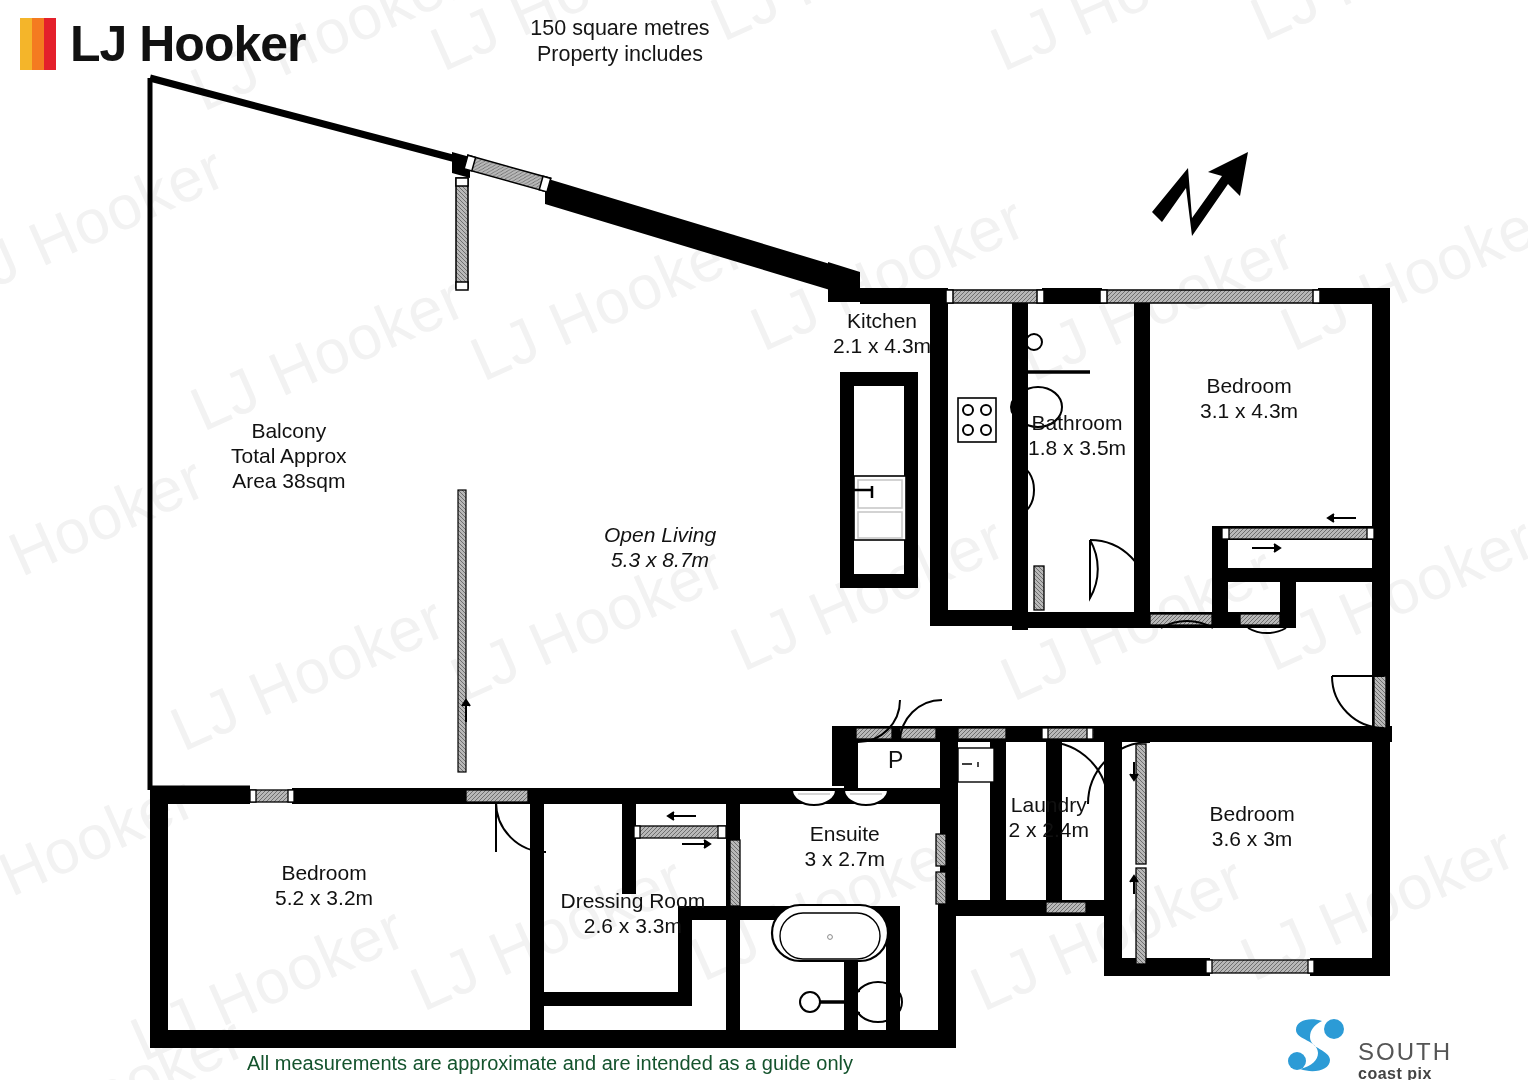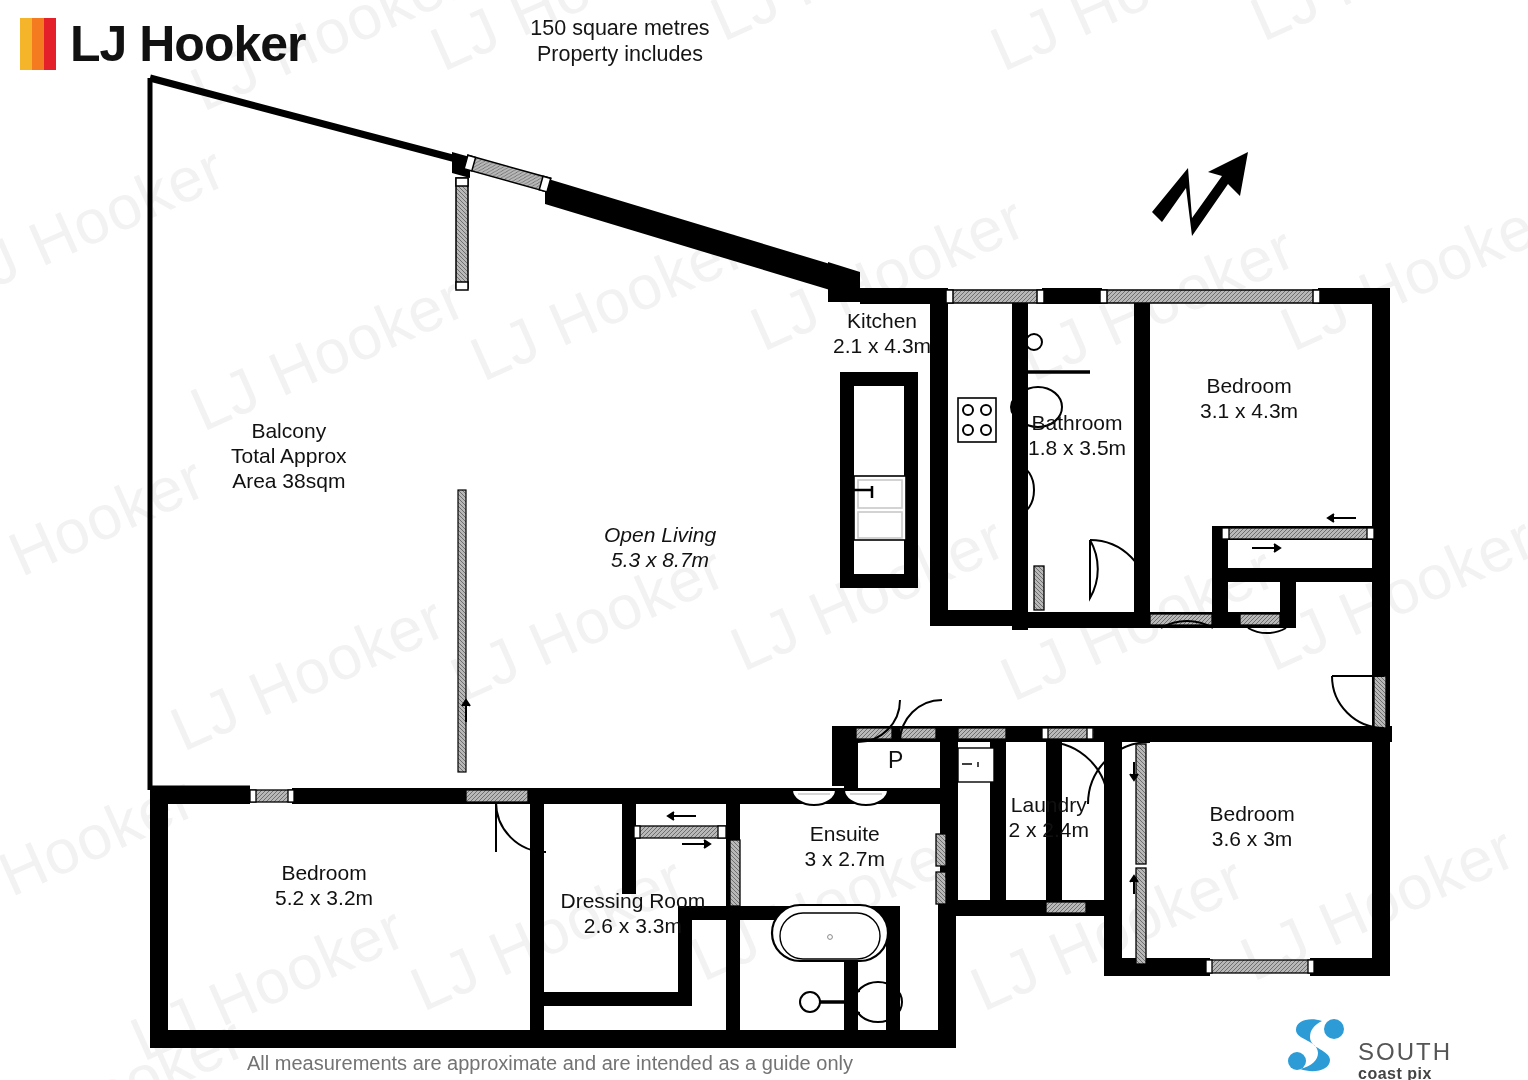--- a/index.html
+++ b/index.html
@@ -19,21 +19,21 @@
   .bars i{display:block;width:12px;height:52px;}
   .ljtext{font-size:50px;font-weight:700;letter-spacing:-1px;line-height:1;color:#111;
           font-family:"Liberation Sans",sans-serif;}
 
   
   #hdrnote{position:absolute;left:470px;top:16px;width:300px;text-align:center;
            font-size:21.5px;line-height:25.5px;color:#151515;}
 
   
   #footnote{position:absolute;left:0;top:1052px;width:1100px;text-align:center;
-            font-size:20px;color:#737373;}
+            font-size:20px;color:#14532d;}
 
   
   #scp{position:absolute;left:1288px;top:1008px;display:flex;align-items:center;gap:8px;}
   #scp .scptxt{line-height:1;}
   #scp .l1{font-size:24px;color:#555;letter-spacing:2px;margin-top:32px;}
   #scp .l2{font-size:16px;color:#444;font-weight:700;letter-spacing:0.5px;margin-top:2px;}
 
   
   .rlab{position:absolute;text-align:center;font-size:21px;line-height:25px;color:#111;
         white-space:nowrap;}

